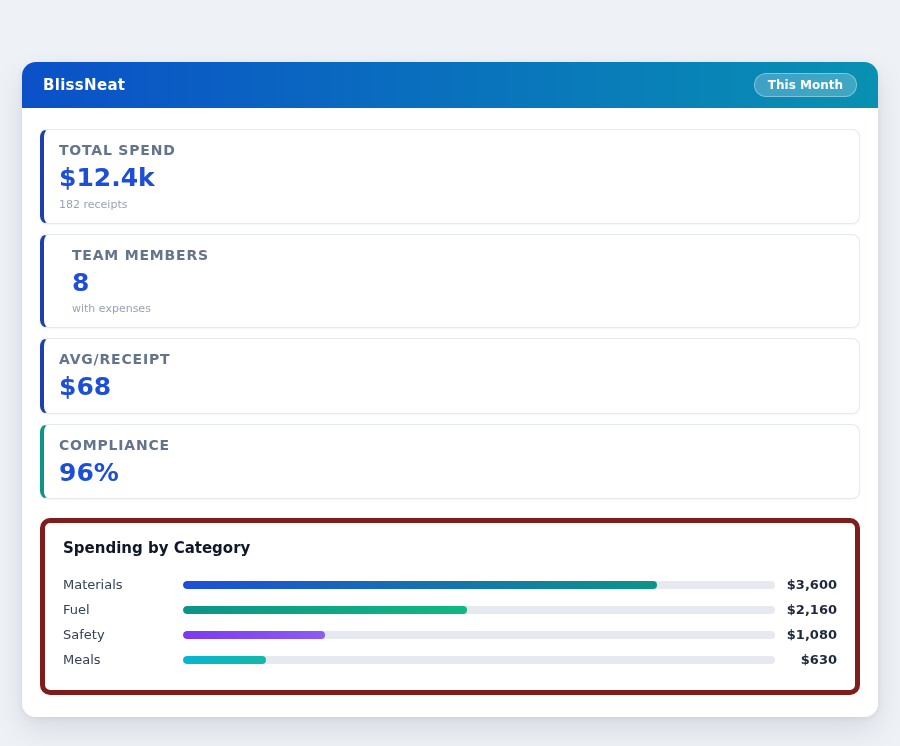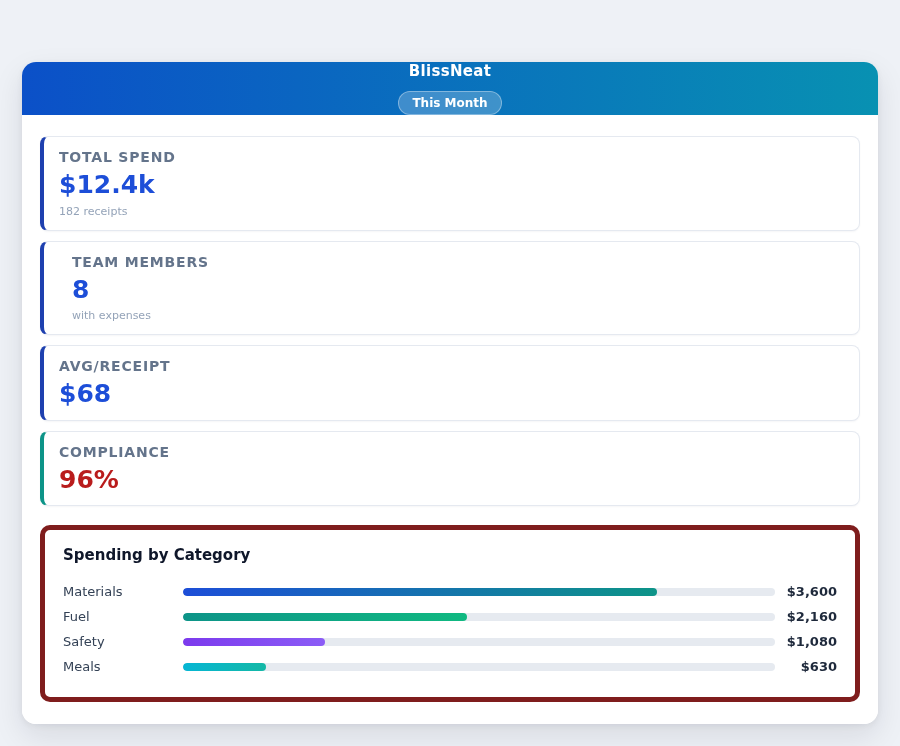--- a/index.html
+++ b/index.html
@@ -11,26 +11,25 @@
   }
   .app-card {
     width: 856px;
     margin: 62px auto 0 auto;
     background: #ffffff;
     border-radius: 14px;
     box-shadow: 0 12px 30px rgba(15, 23, 42, 0.10), 0 2px 6px rgba(15,23,42,0.06);
     overflow: hidden;
   }
   .header {
-    height: 53px;
+    height: 46px;
     display: flex;
     align-items: center;
     justify-content: space-between;
     padding: 0 21px 0 21px;
-    flex-direction: column;
   }
   .app-title {
     color: #ffffff;
     font-size: 15px;
     font-weight: bold;
     letter-spacing: 0.3px;
   }
   .badge {
     color: #ffffff;
     font-size: 12px;
@@ -140,21 +139,21 @@
     </div>
 
     <div class="stat-card" style="border-left-color: rgb(30, 64, 175);">
       <div class="stat-label">AVG/RECEIPT</div>
       <div class="stat-value" style="color: rgb(29, 78, 216);">$68</div>
 
     </div>
 
     <div class="stat-card" style="border-left-color: rgb(13, 148, 136);">
       <div class="stat-label">COMPLIANCE</div>
-      <div class="stat-value" style="color: #b91c1c;">96%</div>
+      <div class="stat-value" style="color: #1d4ed8;">96%</div>
 
     </div>
 
     <div class="chart-card">
       <div class="chart-title">Spending by Category</div>
 
       <div class="chart-row">
         <div class="row-label">Materials</div>
         <div class="bar-track">
           <div class="bar-fill" style="width: 80%; background: linear-gradient(90deg, rgb(29, 78, 216), rgb(13, 148, 136));"></div>

